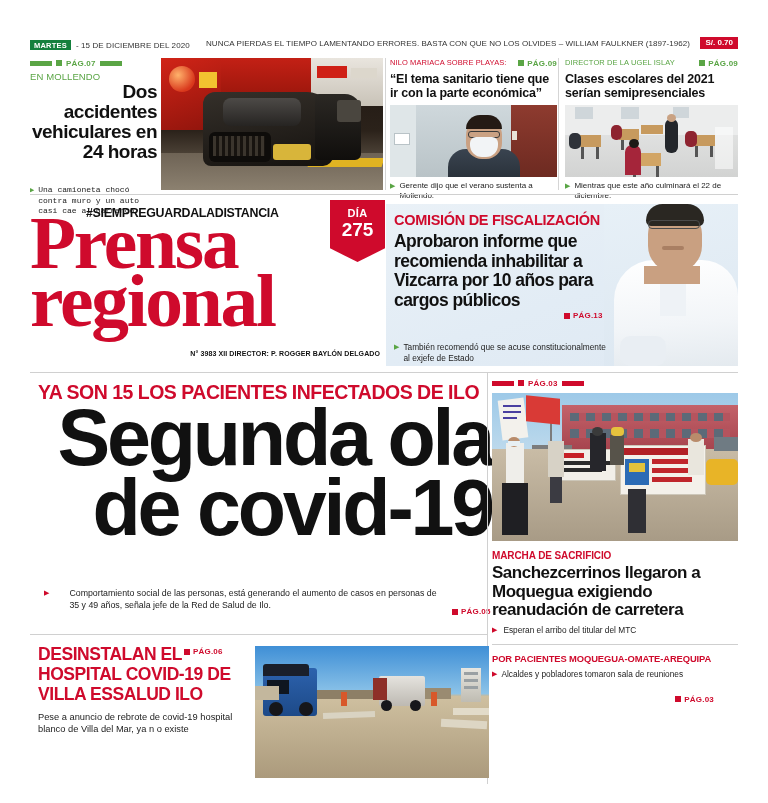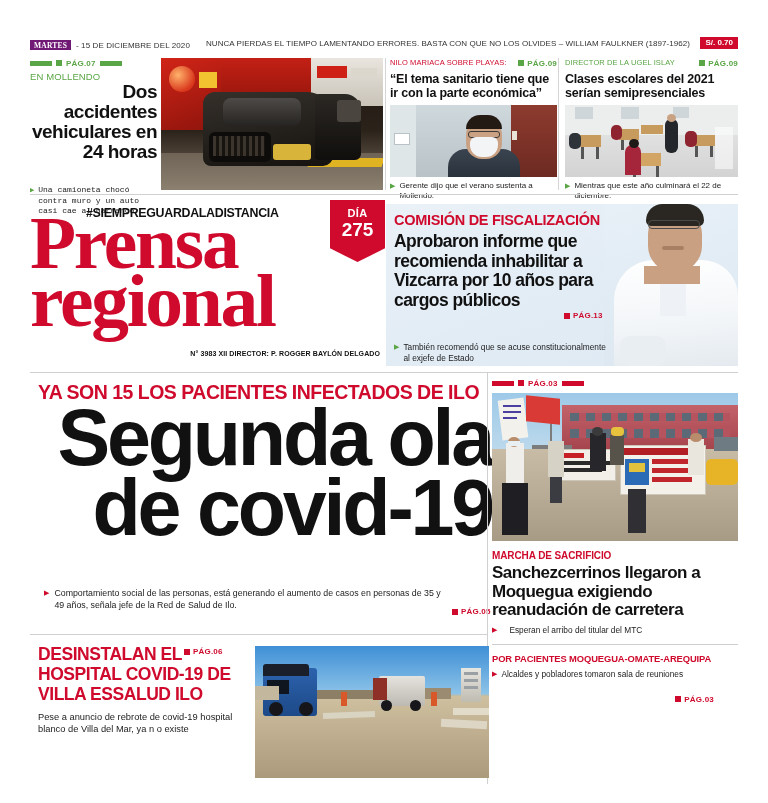--- a/index.html
+++ b/index.html
@@ -10,22 +10,22 @@
     overflow: hidden;
   }
   .page { position: relative; width: 768px; height: 803px; background:#fff; }
 
   
   .datebar {
     position: absolute; left: 30px; top: 36px; width: 708px; height: 18px;
     display: flex; align-items: center; gap: 5px;
   }
   .dow {
-    background: #701a75; color: #fff; font-size: 7.5px; font-weight: bold;
-    letter-spacing: .2px; padding: 1.5px 4px 1px 4px; line-height: 1; font-family: Liberation Serif, serif;
+    background: #15803d; color: #fff; font-size: 7.5px; font-weight: bold;
+    letter-spacing: .2px; padding: 1.5px 4px 1px 4px; line-height: 1;
   }
   .datetext { font-size: 8px; color:#333; letter-spacing:.1px; }
   .quote {
     position:absolute; right: 48px; top: 3px;
     font-size: 8px; color:#333; letter-spacing:.05px; white-space: nowrap; margin-left: 20px;
   }
   .price {
     position:absolute; right: 0; top: 1px;
     background:#cf0a2c; color:#fff; font-weight:bold; font-size:8px;
     padding: 2px 5px 1.5px 5px; line-height:1;
@@ -128,31 +128,31 @@
     font-size:19.5px; font-weight:bold; color:#cf0a2c; letter-spacing:-.5px;
   }
   .mainhl {
     position:absolute; left:30px; top:403px; width:462px;
     text-align:right; color:#111; font-weight:bold;
     font-size:79px; line-height:.88; letter-spacing:-3.2px;
   }
   .mainhl span { display:block; }
   .mainsub {
     position:absolute; left:44px; top:588px; width:400px;
-    font-size:8.8px; color:#222; line-height:1.32; display:flex; gap:5px;
+    font-size:8.8px; color:#222; line-height:1.32; display:flex; gap:20px;
   }
   .mainsub-pag { position:absolute; left:452px; top:607px; display:flex; align-items:center; gap:3px; }
 
   
   .rcol { position:absolute; left:492px; top:378px; width:246px; }
   .rtags { display:flex; align-items:center; gap:4px; height:10px; }
   .photo-march { margin-top:5px; width:246px; height:148px; overflow:hidden; }
   .march-k { margin-top:9px; font-size:10px; font-weight:bold; color:#cf0a2c; letter-spacing:-.1px;}
   .march-h { margin-top:3px; font-size:17px; font-weight:bold; color:#111; line-height:1.1; letter-spacing:-.5px;}
-  .march-b { margin-top:5px; font-size:8.3px; color:#222; display:flex; gap:12px; }
+  .march-b { margin-top:5px; font-size:8.3px; color:#222; display:flex; gap:6px; }
 
   .hsep { margin-top:8px; width:246px; height:1px; background:#cfcfcf; }
 
   .huel-k { margin-top:8px; font-size:9.4px; font-weight:bold; color:#cf0a2c; letter-spacing:-.1px;}
   .huel-h { margin-top:3px; font-size:17px; font-weight:bold; color:#111; line-height:1.1; letter-spacing:-.5px;}
   .huel-pag { position:absolute; right:24px; top:156px; }
   .huel-b { margin-top:5px; font-size:8.3px; color:#222; display:flex; gap:4px; }
 
   
   .blcol { position:absolute; left:38px; top:645px; width:212px; }

